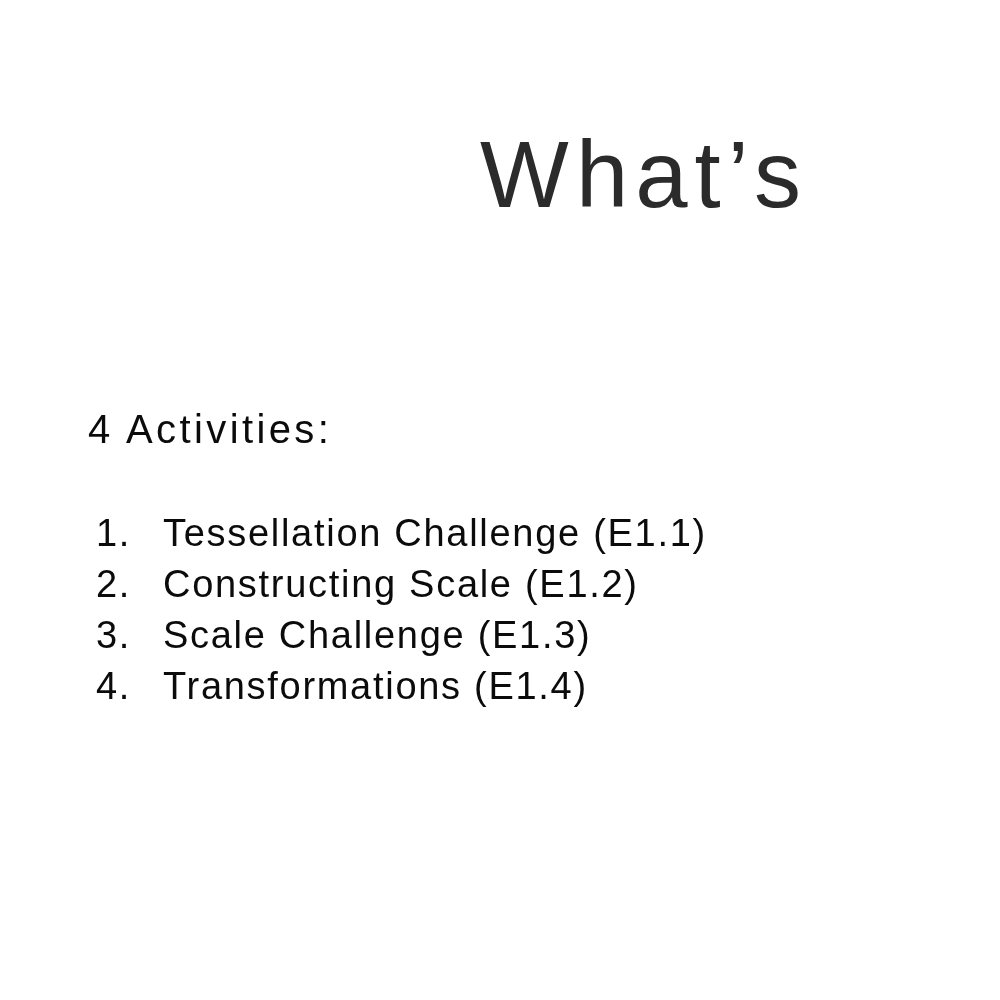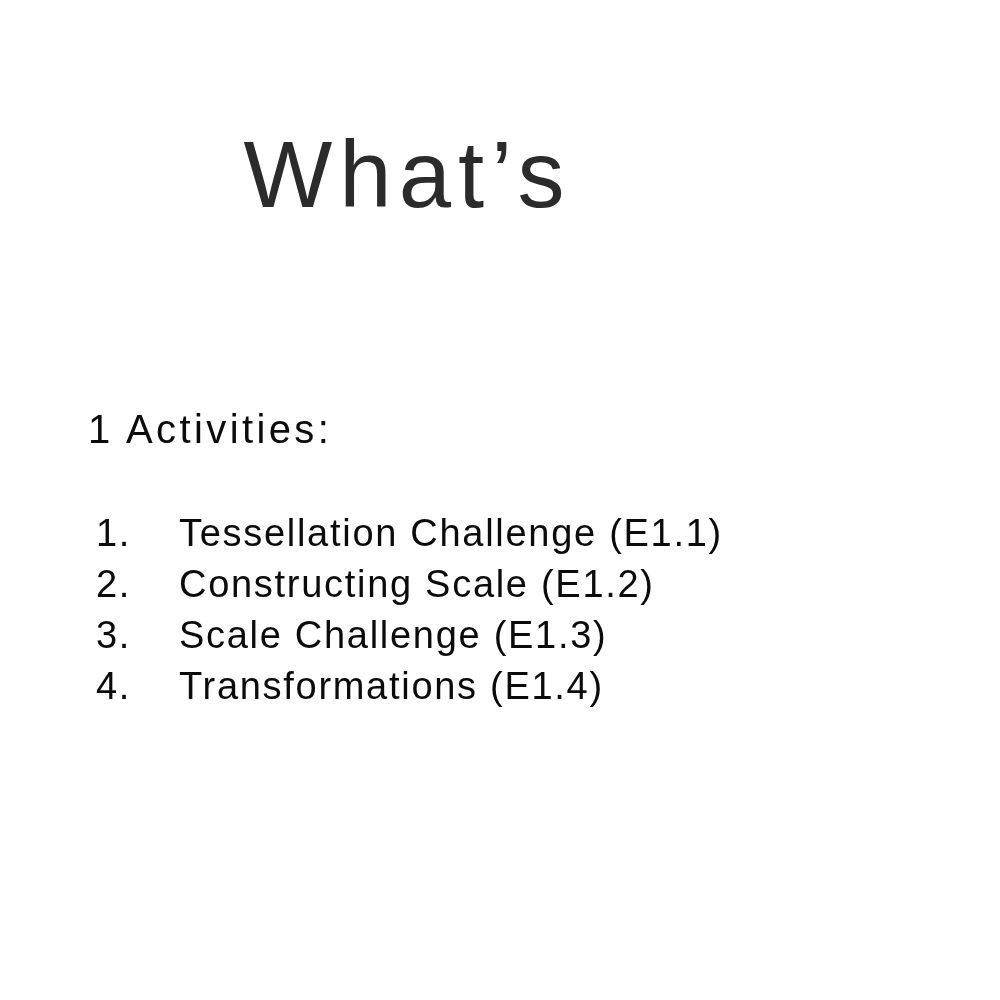--- a/index.html
+++ b/index.html
@@ -20,21 +20,21 @@
     inset: 0;
     background: #ffffff;
   }
 
   
   .title-block {
     position: absolute;
     left: 0;
     top: 118px;
     width: 808px;
-    text-align: center;
+    text-align: right;
   }
   .title-line {
     display: block;
     font-family: "Liberation Sans", sans-serif;
     font-size: 94px;
     font-weight: 400;
     line-height: 113px;
     letter-spacing: 0.075em;
     color: #2b2b2b;
     white-space: pre;
@@ -72,33 +72,32 @@
     color: #0b0b0b;
     white-space: pre;
   }
   .activity-num {
     width: 67px;
     flex: 0 0 67px;
     text-align: left;
   }
   .activity-text {
     flex: 1 1 auto;
-    margin-left: 16px;
   }
 </style>
 </head>
 <body>
 
 <div class="slide">
 
   <div class="title-block">
     <span class="title-line">What’s</span>
   </div>
 
-  <div class="subtitle">1 Activities:</div>
+  <div class="subtitle">4 Activities:</div>
 
   <div class="activity-list">
 
     <div class="activity-row">
       <span class="activity-num">1.</span>
       <span class="activity-text">Tessellation Challenge (E1.1)</span>
     </div>
 
     <div class="activity-row">
       <span class="activity-num">2.</span>

